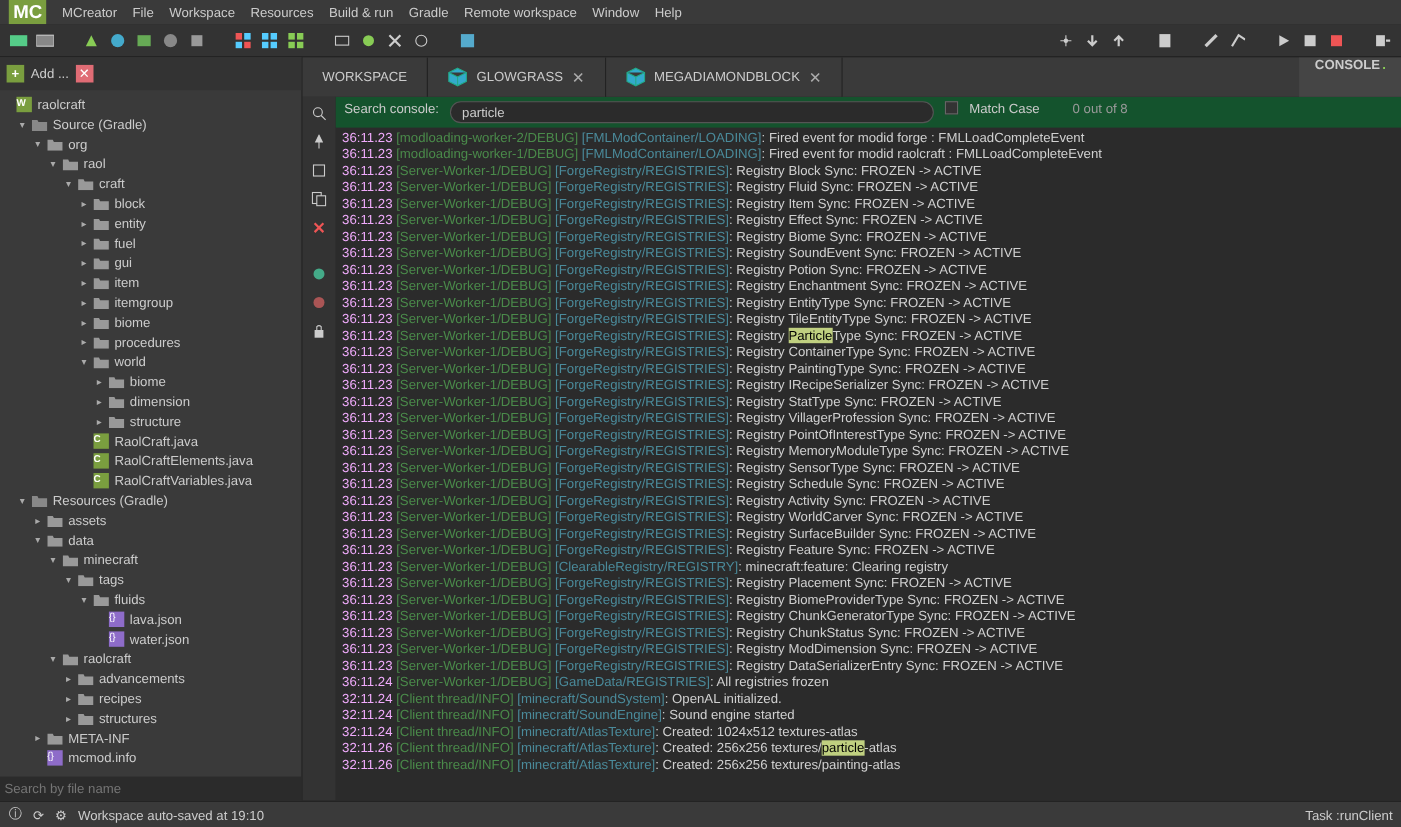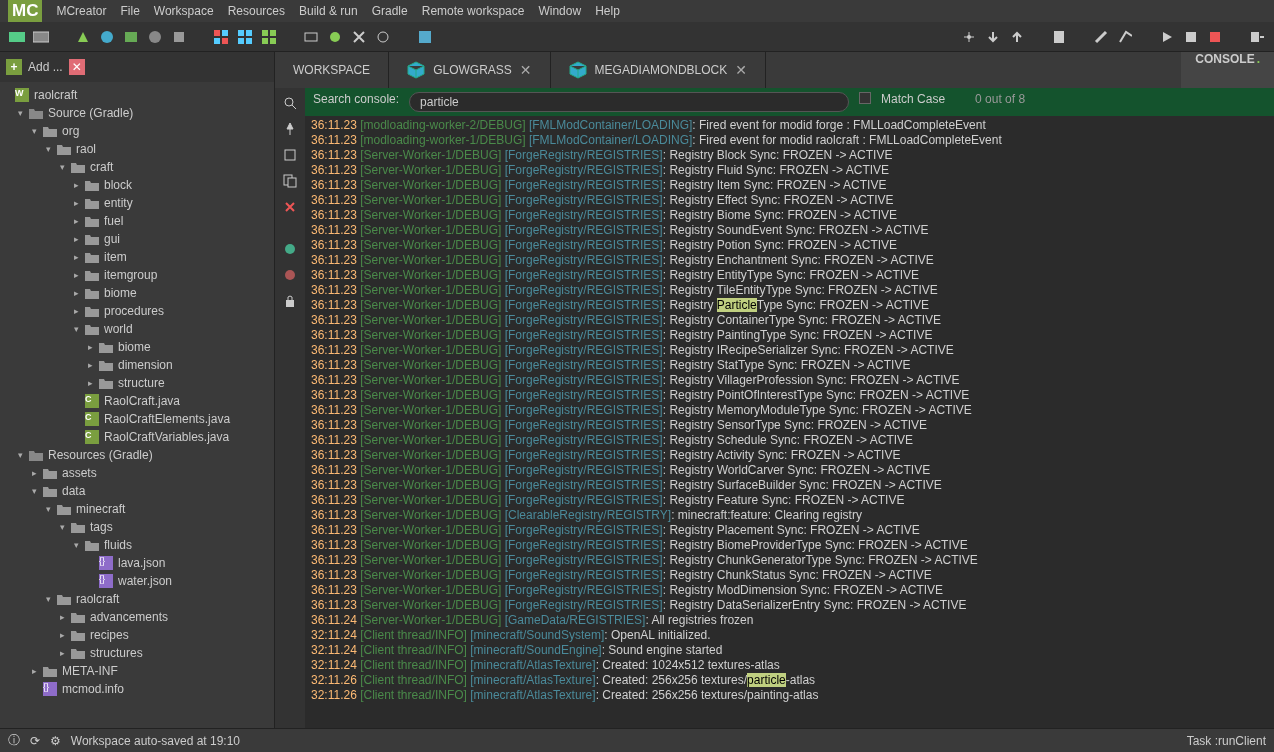--- a/index.html
+++ b/index.html
@@ -33,21 +33,21 @@
 .consolearea{flex:1;display:flex;overflow:hidden}
 .console-tools{width:30px;background:#333;display:flex;flex-direction:column;align-items:center;padding-top:6px;gap:8px}
 .console-tools div{width:18px;height:18px;cursor:pointer;display:flex;align-items:center;justify-content:center}
 .console-main{flex:1;display:flex;flex-direction:column;overflow:hidden}
 .search-bar{height:28px;display:flex;align-items:flex-start;padding:4px 8px;gap:10px;background:#14532d}
 .search-bar .lbl{color:#ccc}
 .search-bar input{background:#2b2b2b;border:1px solid #555;border-radius:10px;padding:2px 10px;width:440px;color:#ccc;outline:none}
 .search-bar .chk{width:12px;height:12px;border:1px solid #666;background:#333}
 .log{flex:1;overflow:auto;font-family:'Courier New',monospace;font-size:12px;line-height:15px;padding:2px 6px}
 .log .line{white-space:nowrap}
-.ts{color:#fdba74}
+.ts{color:#f0abfc}
 .src{color:#4a8a4a}
 .tag{color:#4a8a9a}
 .msg{color:#d0d0d0}
 .hl{background:#c0d080;color:#000}
 .statusbar{height:24px;background:#3a3a3a;display:flex;align-items:center;padding:0 8px;gap:10px;border-top:1px solid #222}
 .statusbar .grow{flex:1}
 svg{display:block}
 </style>
 </head>
 <body>
@@ -507,20 +507,21 @@
           <span>META-INF</span>
         </div>
         <div class="node" style="padding-left: 32px;">
           <span class="arrow"></span>
           <span class="ico ">
             <span class="purple-ico">{}</span>
           </span>
           <span>mcmod.info</span>
         </div>
       </div>
+    <input class="search-tree" placeholder="Search by file name" style="">
   </div>
 
   <div class="content">
     <div class="tabs">
       <div class="tab">
           <span>WORKSPACE</span>
         </div>
       <div class="tab">
         <svg width="18" height="18">
             <path d="M9 1 L17 5 L17 13 L9 17 L1 13 L1 5 Z M1 5 L9 9 L17 5 M9 9 L9 17" fill="#3ac" stroke="#2a8"></path>

